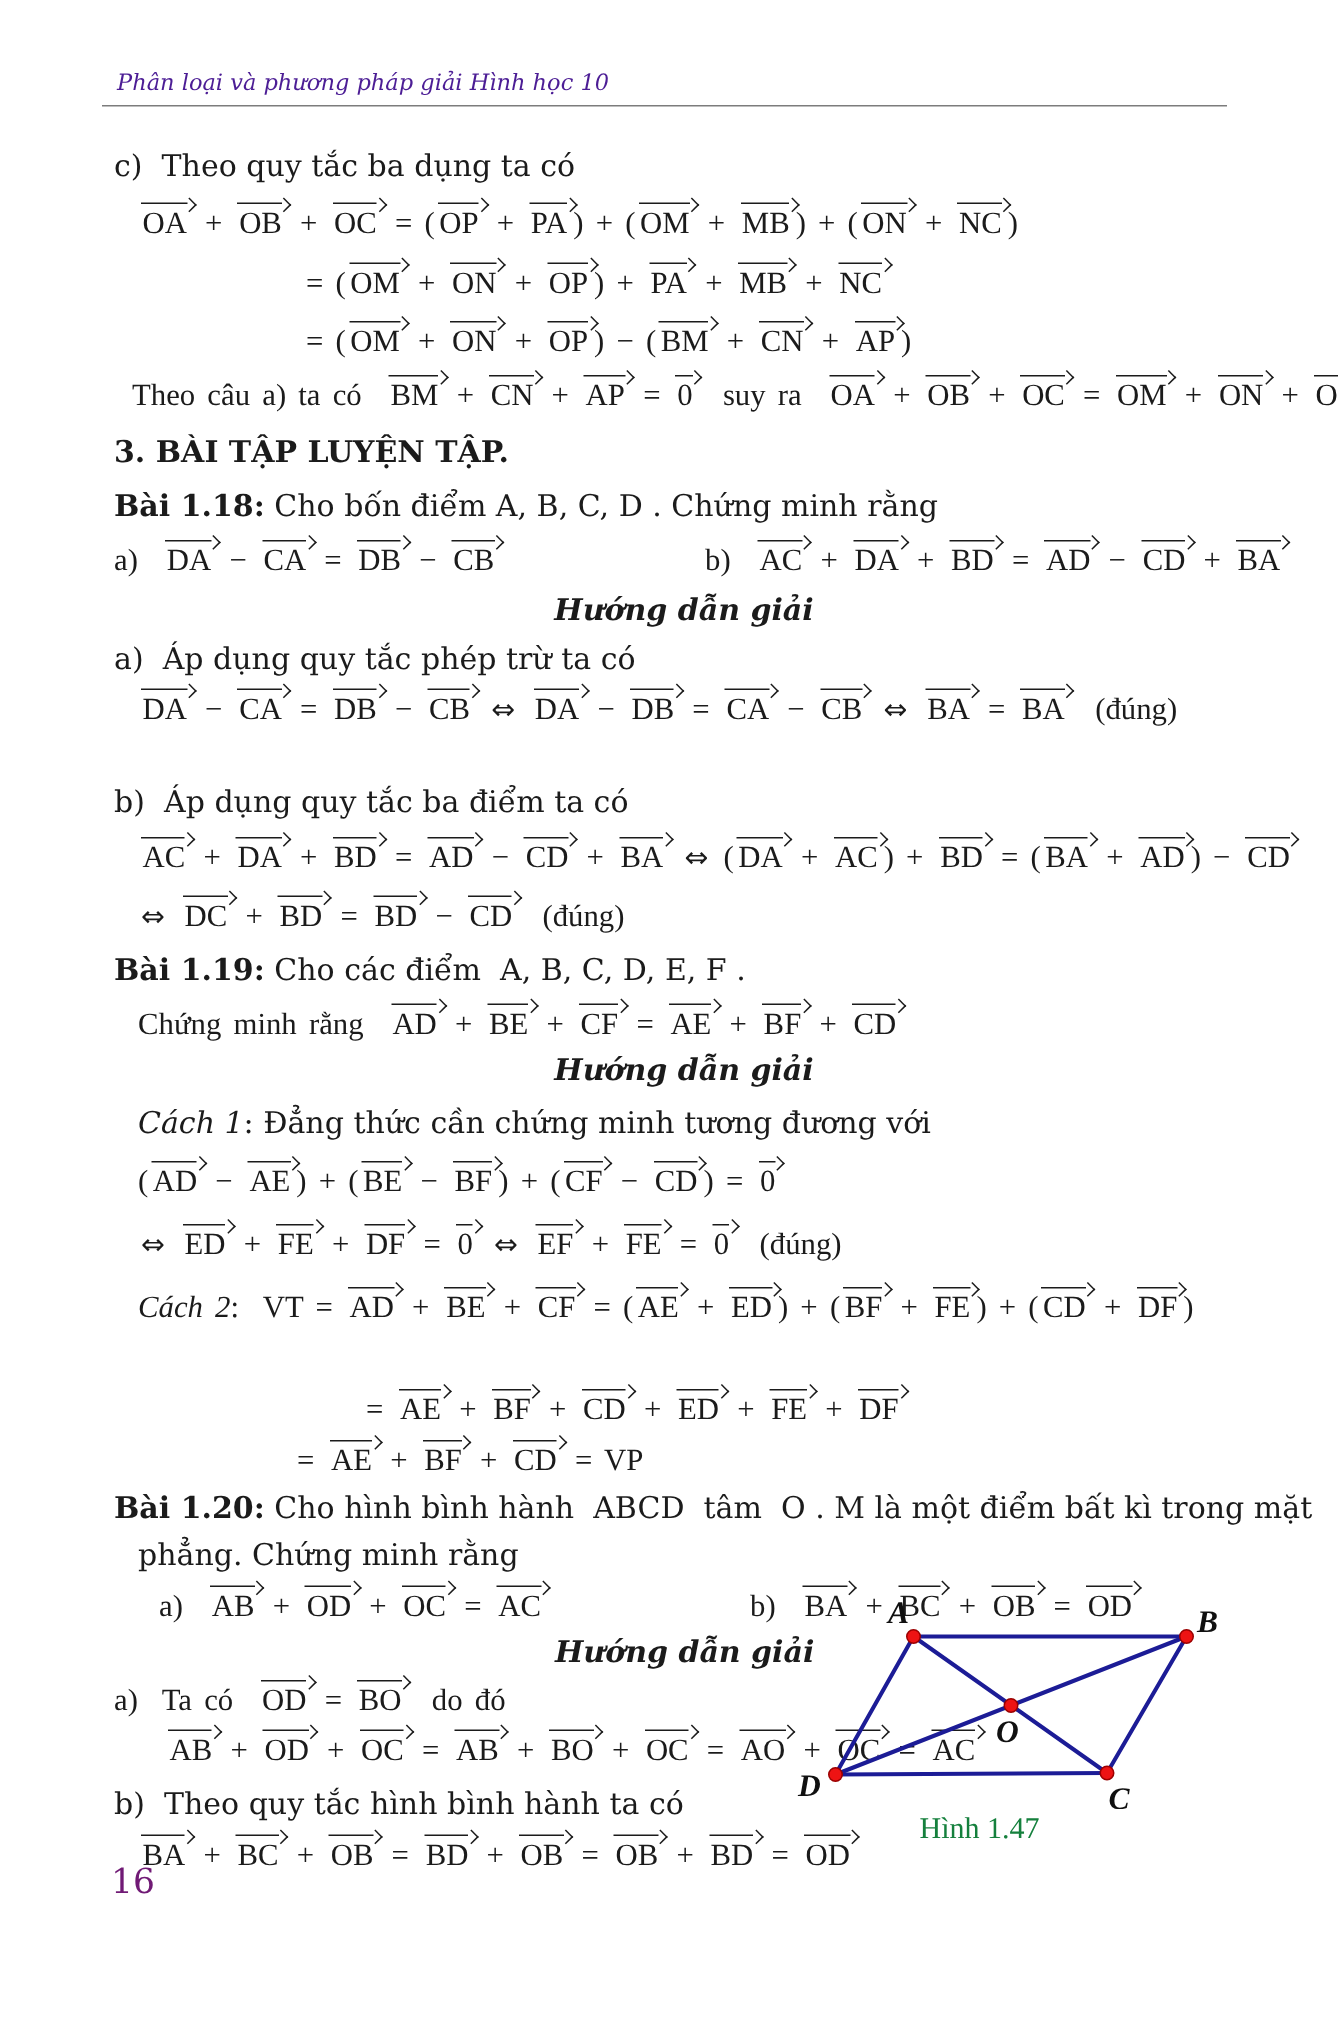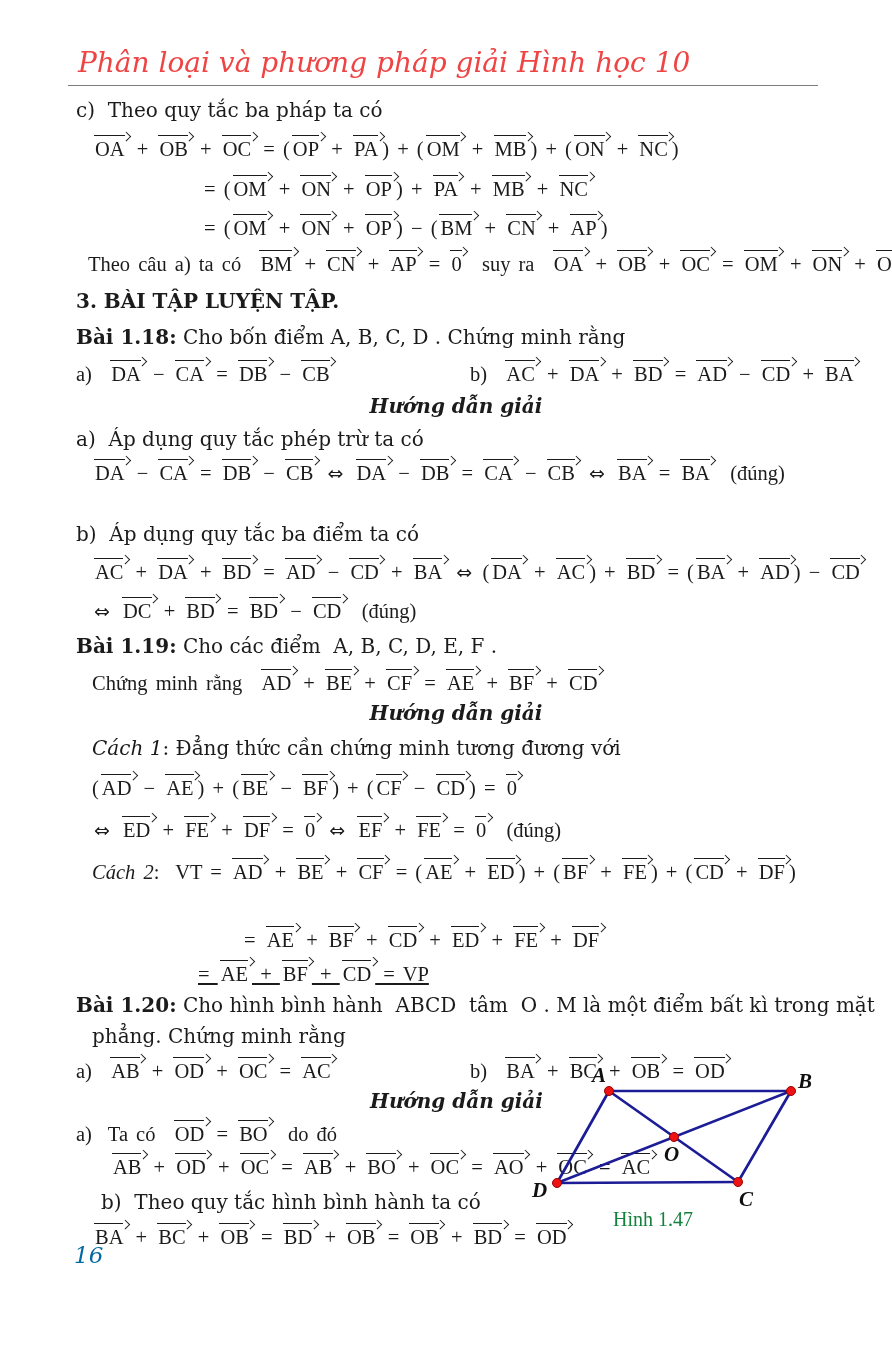--- a/index.html
+++ b/index.html
@@ -1,19 +1,19 @@
 <!DOCTYPE html>
 <html><head>
 <meta charset="utf-8">
 <style>
   html,body{margin:0;padding:0;background:#ffffff;}
   .page{position:relative;width:892px;height:1346px;background:#fff;overflow:hidden;
         font-family:"DejaVu Serif",serif;color:#1b1b1b;}
   .header{position:absolute;left:68px;top:46px;width:750px;border-bottom:1.5px solid #7c7c7c;
-          padding-bottom:6px;font-style:italic;font-size:28px;color:#ef4444;}
+          padding-bottom:6px;font-style:italic;font-size:15px;color:#4c1d95;}
   .header span{margin-left:10px;}
   .content{position:absolute;left:76px;top:91px;width:788px;}
   .line{position:relative;white-space:pre;}
   .text{font-size:20px;}
   .math{font-family:"Liberation Serif",serif;font-size:20.5px;word-spacing:3px;}
   .center{text-align:center;padding-right:28px;}
   .b{font-weight:bold;}
   .i{font-style:italic;}
   .col2{position:absolute;left:394px;top:0;}
   .v{font-family:"Liberation Serif",serif;display:inline-block;position:relative;line-height:1;
@@ -21,30 +21,30 @@
   .v::before{content:"";position:absolute;left:1px;right:3px;top:4px;border-top:1.5px solid #1b1b1b;}
   .v::after{content:"";position:absolute;right:-2px;top:1.6px;width:5.5px;height:5.5px;
      border-top:1.5px solid #1b1b1b;border-right:1.5px solid #1b1b1b;transform:rotate(45deg);}
   .dbl{font-family:"DejaVu Sans",sans-serif;font-size:19px;padding:0 2px;}
   .figure{position:absolute;left:528px;top:1056px;width:364px;height:184px;}
   .figure svg{position:absolute;left:0;top:0;}
   .figure text{font-family:"Liberation Serif",serif;font-weight:bold;font-style:italic;
      font-size:21px;fill:#101010;}
   .caption{position:absolute;left:0;top:152px;width:250px;text-align:center;
      font-family:"Liberation Serif",serif;font-size:20px;color:#15803d;}
-  .pagenum{position:absolute;left:74px;top:1242px;font-size:23px;color:#0369a1;font-style:italic;}
+  .pagenum{position:absolute;left:74px;top:1242px;font-size:23px;color:#701a75;}
 </style>
 </head>
 <body>
 
 <div class="page">
   <div class="header"><span>Phân loại và phương pháp giải Hình học 10</span></div>
 
   <div class="content">
-      <div class="line text" style="height: 38px; line-height: 38px;">c)  Theo quy tắc ba pháp ta có</div>
+      <div class="line text" style="height: 38px; line-height: 38px;">c)  Theo quy tắc ba dụng ta có</div>
       <div class="line math" style="height: 40px; line-height: 40px; padding-left: 16px;"><span class="v">OA</span> + <span class="v">OB</span> + <span class="v">OC</span> = (<span class="v">OP</span> + <span class="v">PA</span>) + (<span class="v">OM</span> + <span class="v">MB</span>) + (<span class="v">ON</span> + <span class="v">NC</span>)</div>
       <div class="line math" style="height: 41px; line-height: 41px; padding-left: 128px;">= (<span class="v">OM</span> + <span class="v">ON</span> + <span class="v">OP</span>) + <span class="v">PA</span> + <span class="v">MB</span> + <span class="v">NC</span></div>
       <div class="line math" style="height: 36px; line-height: 36px; padding-left: 128px;">= (<span class="v">OM</span> + <span class="v">ON</span> + <span class="v">OP</span>) − (<span class="v">BM</span> + <span class="v">CN</span> + <span class="v">AP</span>)</div>
       <div class="line math" style="height: 37px; line-height: 37px; padding-left: 12px;">Theo câu a) ta có  <span class="v">BM</span> + <span class="v">CN</span> + <span class="v">AP</span> = <span class="v">0</span>  suy ra  <span class="v">OA</span> + <span class="v">OB</span> + <span class="v">OC</span> = <span class="v">OM</span> + <span class="v">ON</span> + <span class="v">OP</span> .</div>
       <div class="line text" style="height: 36px; line-height: 36px;"><span class="b">3. BÀI TẬP LUYỆN TẬP.</span></div>
       <div class="line text" style="height: 37px; line-height: 37px;"><span class="b">Bài 1.18:</span> Cho bốn điểm A, B, C, D . Chứng minh rằng</div>
       <div class="line math" style="height: 33px; line-height: 33px;"><span>a)  <span class="v">DA</span> − <span class="v">CA</span> = <span class="v">DB</span> − <span class="v">CB</span></span><span class="col2" style="line-height: 33px; left: 394px;">b)  <span class="v">AC</span> + <span class="v">DA</span> + <span class="v">BD</span> = <span class="v">AD</span> − <span class="v">CD</span> + <span class="v">BA</span></span></div>
       <div class="line text center" style="height: 34px; line-height: 34px;"><span class="b"><span class="i">Hướng dẫn giải</span></span></div>
       <div class="line text" style="height: 32px; line-height: 32px;">a)  Áp dụng quy tắc phép trừ ta có</div>
       <div class="line math" style="height: 35px; line-height: 35px; padding-left: 16px;"><span class="v">DA</span> − <span class="v">CA</span> = <span class="v">DB</span> − <span class="v">CB</span> <span class="dbl">⇔</span> <span class="v">DA</span> − <span class="v">DB</span> = <span class="v">CA</span> − <span class="v">CB</span> <span class="dbl">⇔</span> <span class="v">BA</span> = <span class="v">BA</span>  (đúng)</div>
@@ -52,28 +52,28 @@
       <div class="line math" style="height: 42px; line-height: 42px; padding-left: 16px;"><span class="v">AC</span> + <span class="v">DA</span> + <span class="v">BD</span> = <span class="v">AD</span> − <span class="v">CD</span> + <span class="v">BA</span> <span class="dbl">⇔</span> (<span class="v">DA</span> + <span class="v">AC</span>) + <span class="v">BD</span> = (<span class="v">BA</span> + <span class="v">AD</span>) − <span class="v">CD</span></div>
       <div class="line math" style="height: 35px; line-height: 35px; padding-left: 16px;"><span class="dbl">⇔</span> <span class="v">DC</span> + <span class="v">BD</span> = <span class="v">BD</span> − <span class="v">CD</span>  (đúng)</div>
       <div class="line text" style="height: 37px; line-height: 37px;"><span class="b">Bài 1.19:</span> Cho các điểm  A, B, C, D, E, F .</div>
       <div class="line math" style="height: 33px; line-height: 33px; padding-left: 16px;">Chứng minh rằng  <span class="v">AD</span> + <span class="v">BE</span> + <span class="v">CF</span> = <span class="v">AE</span> + <span class="v">BF</span> + <span class="v">CD</span></div>
       <div class="line text center" style="height: 31px; line-height: 31px;"><span class="b"><span class="i">Hướng dẫn giải</span></span></div>
       <div class="line text" style="height: 38px; line-height: 38px; padding-left: 16px;"><span class="i">Cách 1</span>: Đẳng thức cần chứng minh tương đương với</div>
       <div class="line math" style="height: 43px; line-height: 43px; padding-left: 16px;">(<span class="v">AD</span> − <span class="v">AE</span>) + (<span class="v">BE</span> − <span class="v">BF</span>) + (<span class="v">CF</span> − <span class="v">CD</span>) = <span class="v">0</span></div>
       <div class="line math" style="height: 40px; line-height: 40px; padding-left: 16px;"><span class="dbl">⇔</span> <span class="v">ED</span> + <span class="v">FE</span> + <span class="v">DF</span> = <span class="v">0</span> <span class="dbl">⇔</span> <span class="v">EF</span> + <span class="v">FE</span> = <span class="v">0</span>  (đúng)</div>
       <div class="line math" style="height: 44px; line-height: 44px; padding-left: 16px;"><span class="i">Cách 2</span>:  VT = <span class="v">AD</span> + <span class="v">BE</span> + <span class="v">CF</span> = (<span class="v">AE</span> + <span class="v">ED</span>) + (<span class="v">BF</span> + <span class="v">FE</span>) + (<span class="v">CD</span> + <span class="v">DF</span>)</div>
       <div class="line math" style="height: 34px; line-height: 34px; padding-left: 168px; margin-top: 28px;">= <span class="v">AE</span> + <span class="v">BF</span> + <span class="v">CD</span> + <span class="v">ED</span> + <span class="v">FE</span> + <span class="v">DF</span></div>
-      <div class="line math" style="height: 35px; line-height: 35px; padding-left: 122px; text-decoration: underline;">= <span class="v">AE</span> + <span class="v">BF</span> + <span class="v">CD</span> = VP</div>
+      <div class="line math" style="height: 35px; line-height: 35px; padding-left: 122px;">= <span class="v">AE</span> + <span class="v">BF</span> + <span class="v">CD</span> = VP</div>
       <div class="line text" style="height: 29px; line-height: 29px;"><span class="b">Bài 1.20:</span> Cho hình bình hành  ABCD  tâm  O . M là một điểm bất kì trong mặt</div>
       <div class="line text" style="height: 33px; line-height: 33px; padding-left: 16px;">phẳng. Chứng minh rằng</div>
-      <div class="line math" style="height: 33px; line-height: 33px;"><span>a)  <span class="v">AB</span> + <span class="v">OD</span> + <span class="v">OC</span> = <span class="v">AC</span></span><span class="col2" style="line-height: 33px; left: 394px;">b)  <span class="v">BA</span> + <span class="v">BC</span> + <span class="v">OB</span> = <span class="v">OD</span></span></div>
+      <div class="line math" style="height: 33px; line-height: 33px; margin-left: 30px;"><span>a)  <span class="v">AB</span> + <span class="v">OD</span> + <span class="v">OC</span> = <span class="v">AC</span></span><span class="col2" style="line-height: 33px; left: 394px;">b)  <span class="v">BA</span> + <span class="v">BC</span> + <span class="v">OB</span> = <span class="v">OD</span></span></div>
       <div class="line text" style="height: 30px; line-height: 30px; padding-left: 294px;"><span class="b"><span class="i">Hướng dẫn giải</span></span></div>
       <div class="line math" style="height: 33px; line-height: 33px;">a)  Ta có  <span class="v">OD</span> = <span class="v">BO</span>  do đó</div>
       <div class="line math" style="height: 36px; line-height: 36px; padding-left: 34px;"><span class="v">AB</span> + <span class="v">OD</span> + <span class="v">OC</span> = <span class="v">AB</span> + <span class="v">BO</span> + <span class="v">OC</span> = <span class="v">AO</span> + <span class="v">OC</span> = <span class="v">AC</span></div>
-      <div class="line text" style="height: 34px; line-height: 34px; margin-left: 25px;">b)  Theo quy tắc hình bình hành ta có</div>
+      <div class="line text" style="height: 34px; line-height: 34px;">b)  Theo quy tắc hình bình hành ta có</div>
       <div class="line math" style="height: 34px; line-height: 34px; padding-left: 16px;"><span class="v">BA</span> + <span class="v">BC</span> + <span class="v">OB</span> = <span class="v">BD</span> + <span class="v">OB</span> = <span class="v">OB</span> + <span class="v">BD</span> = <span class="v">OD</span></div>
     </div>
 
   <div class="figure">
     <svg width="364" height="150" viewBox="0 0 364 150">
         <line x1="81" y1="35" x2="263" y2="35" stroke="#1c1c96" stroke-width="2.7" stroke-linecap="round"></line>
         <line x1="263" y1="35" x2="210" y2="126" stroke="#1c1c96" stroke-width="2.7" stroke-linecap="round"></line>
         <line x1="210" y1="126" x2="29" y2="127" stroke="#1c1c96" stroke-width="2.7" stroke-linecap="round"></line>
         <line x1="29" y1="127" x2="81" y2="35" stroke="#1c1c96" stroke-width="2.7" stroke-linecap="round"></line>
         <line x1="81" y1="35" x2="210" y2="126" stroke="#1c1c96" stroke-width="2.7" stroke-linecap="round"></line>

